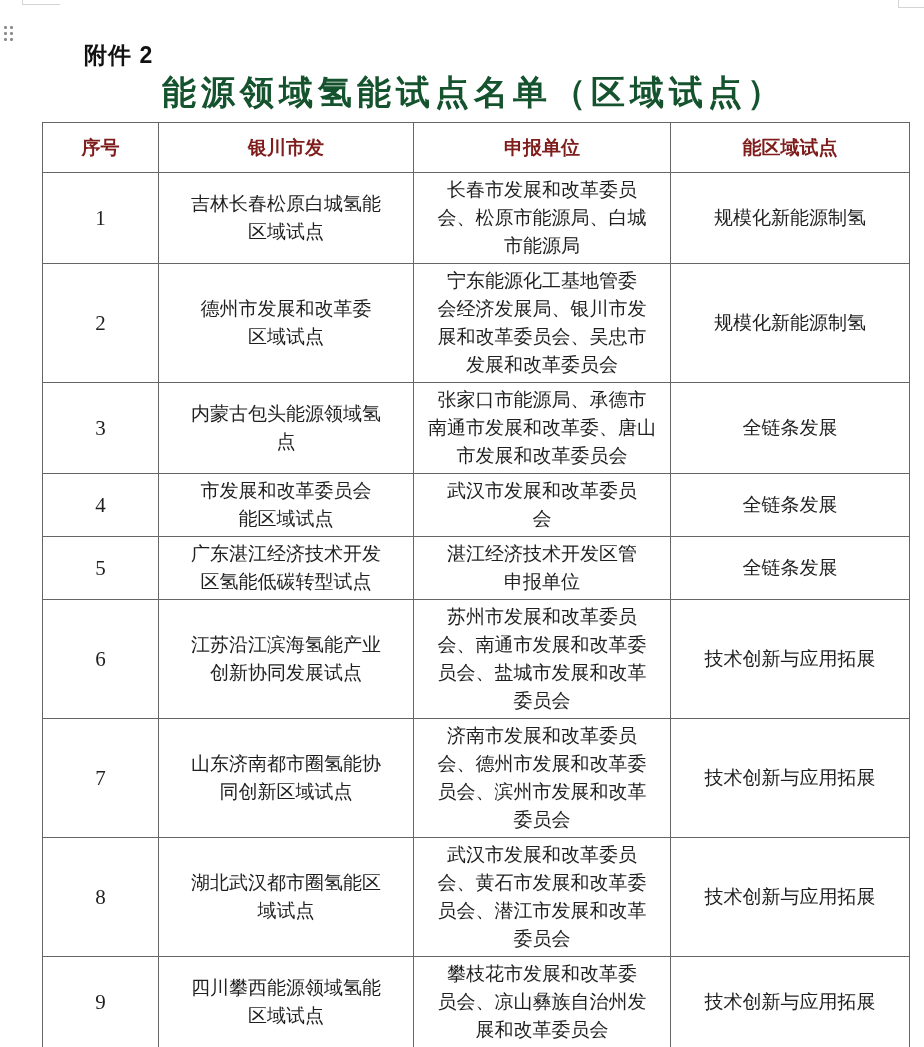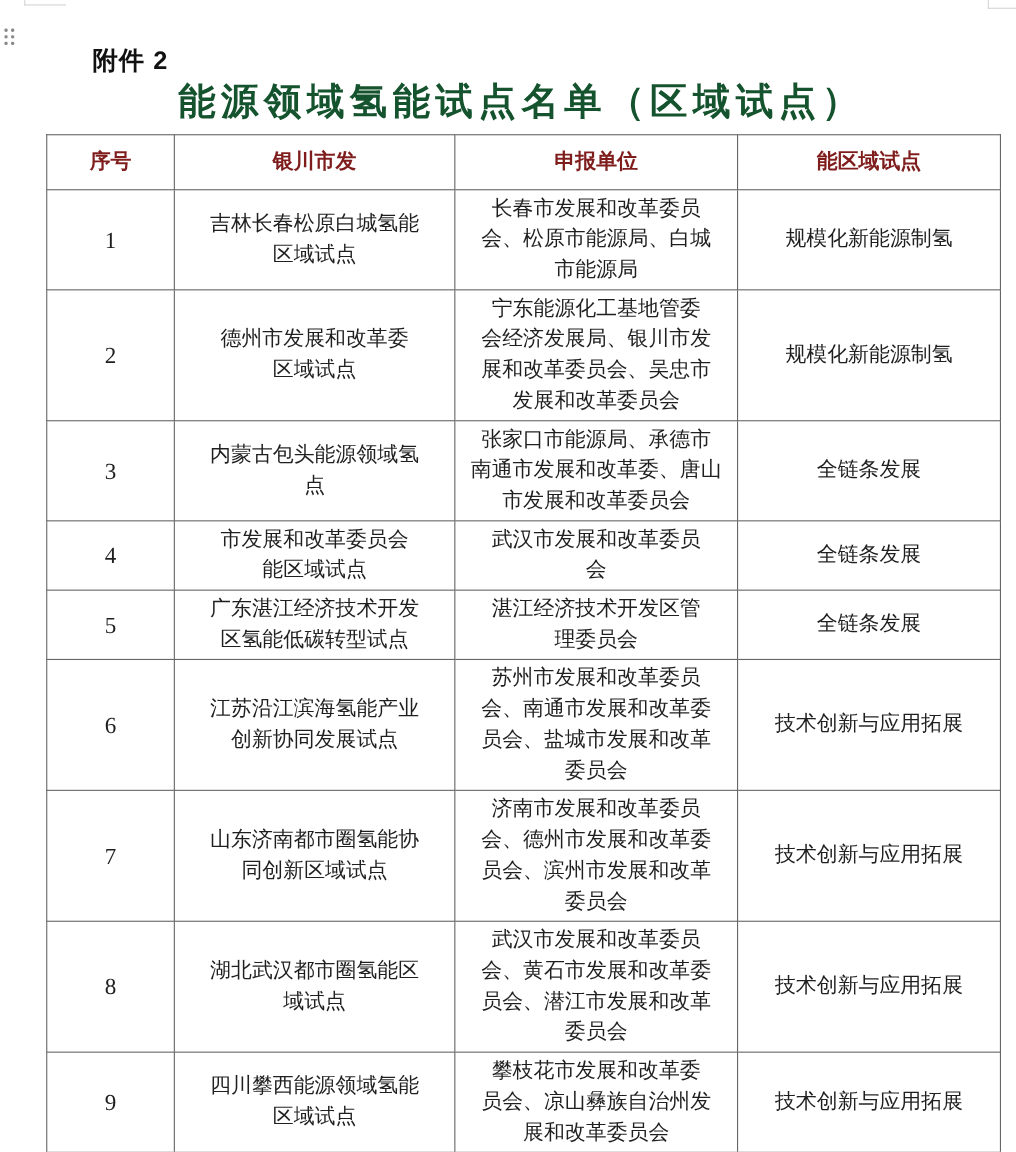--- a/index.html
+++ b/index.html
@@ -140,21 +140,21 @@
 能区域试点</td>
       <td class="unit">武汉市发展和改革委员
 会</td>
       <td class="dir">全链条发展</td>
     </tr>
     <tr>
       <td class="no">5</td>
       <td class="name">广东湛江经济技术开发
 区氢能低碳转型试点</td>
       <td class="unit">湛江经济技术开发区管
-理委员会</td>
+申报单位</td>
       <td class="dir">全链条发展</td>
     </tr>
     <tr>
       <td class="no">6</td>
       <td class="name">江苏沿江滨海氢能产业
 创新协同发展试点</td>
       <td class="unit">苏州市发展和改革委员
 会、南通市发展和改革委
 员会、盐城市发展和改革
 委员会</td>

